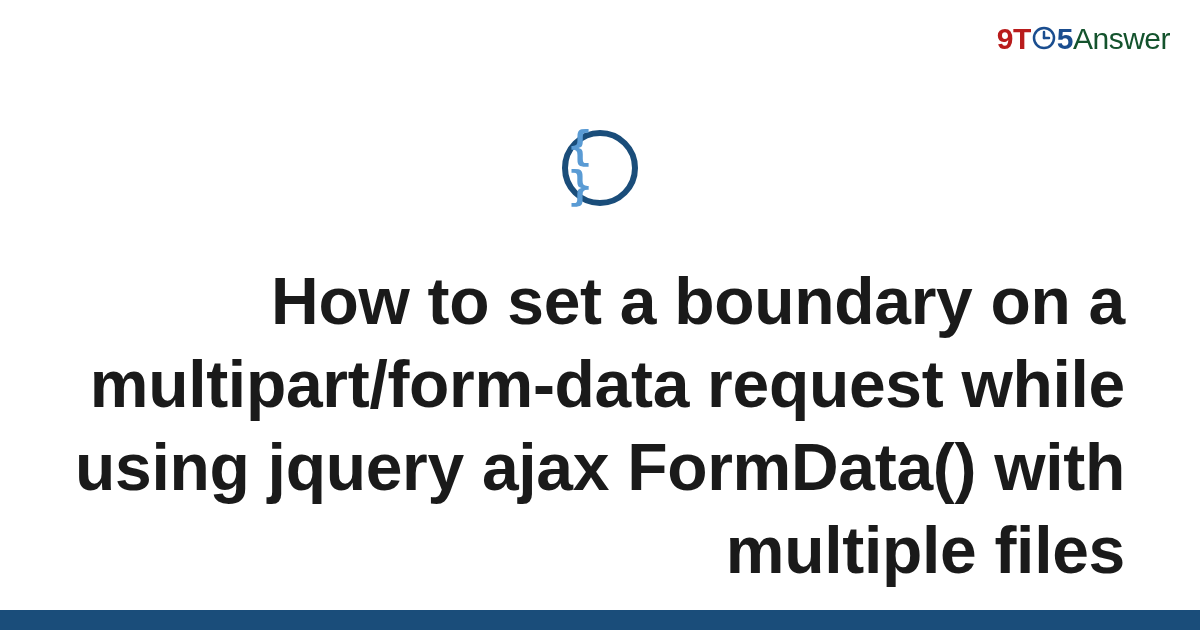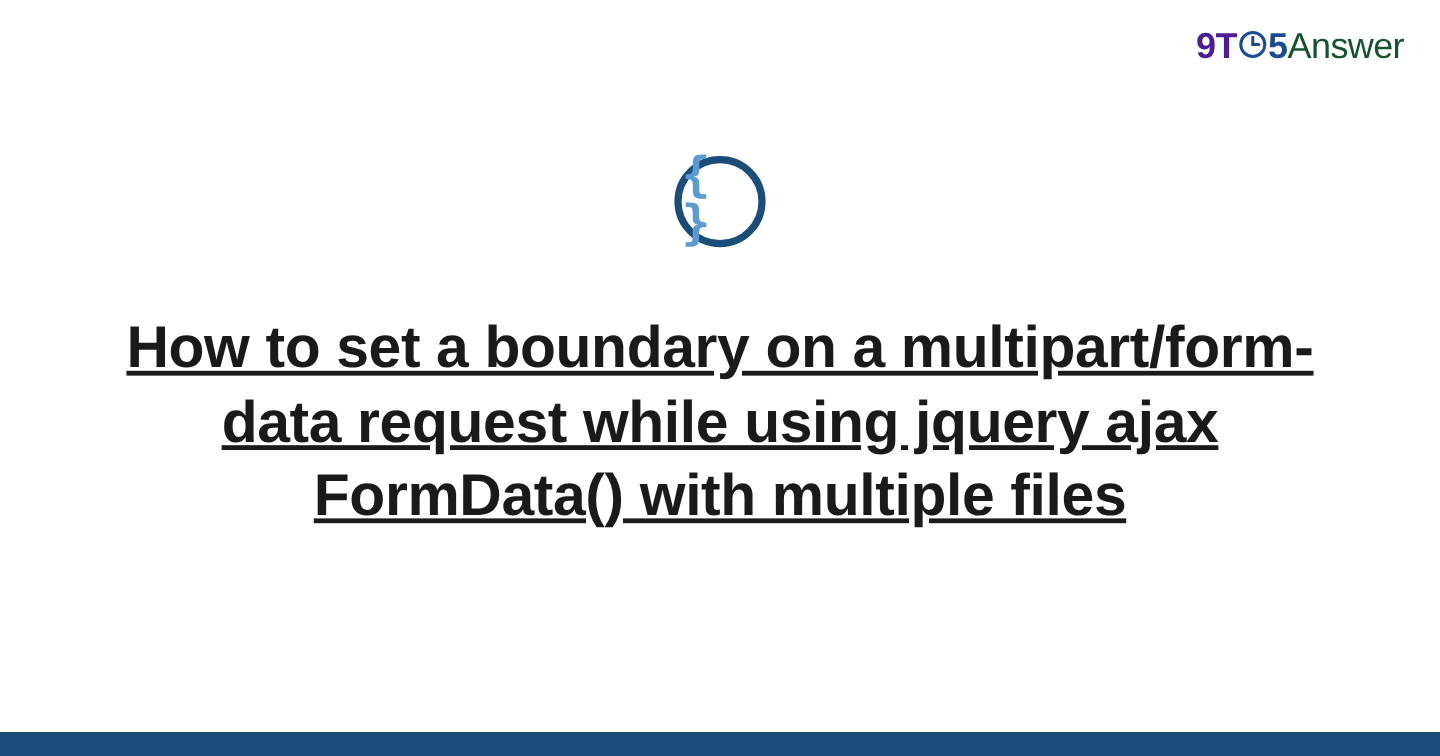--- a/index.html
+++ b/index.html
@@ -18,21 +18,21 @@
     .header {
       position: absolute;
       top: 22px;
       right: 30px;
     }
     .brand {
       font-size: 30px;
       font-weight: 600;
       letter-spacing: -0.5px;
     }
-    .brand-9t { color: #4c1d95; margin-left: 24px; }
+    .brand-9t { color: #b91c1c; margin-left: 24px; }
     .brand-clock {
       display: inline-flex;
       align-items: center;
       justify-content: center;
       vertical-align: middle;
       position: relative;
       top: -3px;
       margin: 0 1px;
     }
     .brand-5 { color: #1a4d8f; }
@@ -59,27 +59,26 @@
       line-height: 1;
       position: relative;
       top: -2px;
     }
     .title {
       position: absolute;
       top: 260px;
       left: 50%;
       transform: translateX(-50%);
       width: 1050px;
-      text-align: center;
-      font-size: 49px;
+      text-align: right;
+      font-size: 66px;
       font-weight: 700;
       color: #1a1a1a;
       line-height: 1.26;
       letter-spacing: -0.3px;
-      text-decoration: underline;
     }
     .footer-bar {
       position: absolute;
       bottom: 0;
       left: 0;
       right: 0;
       height: 20px;
       background: #1a4d7a;
     }
   </style>

